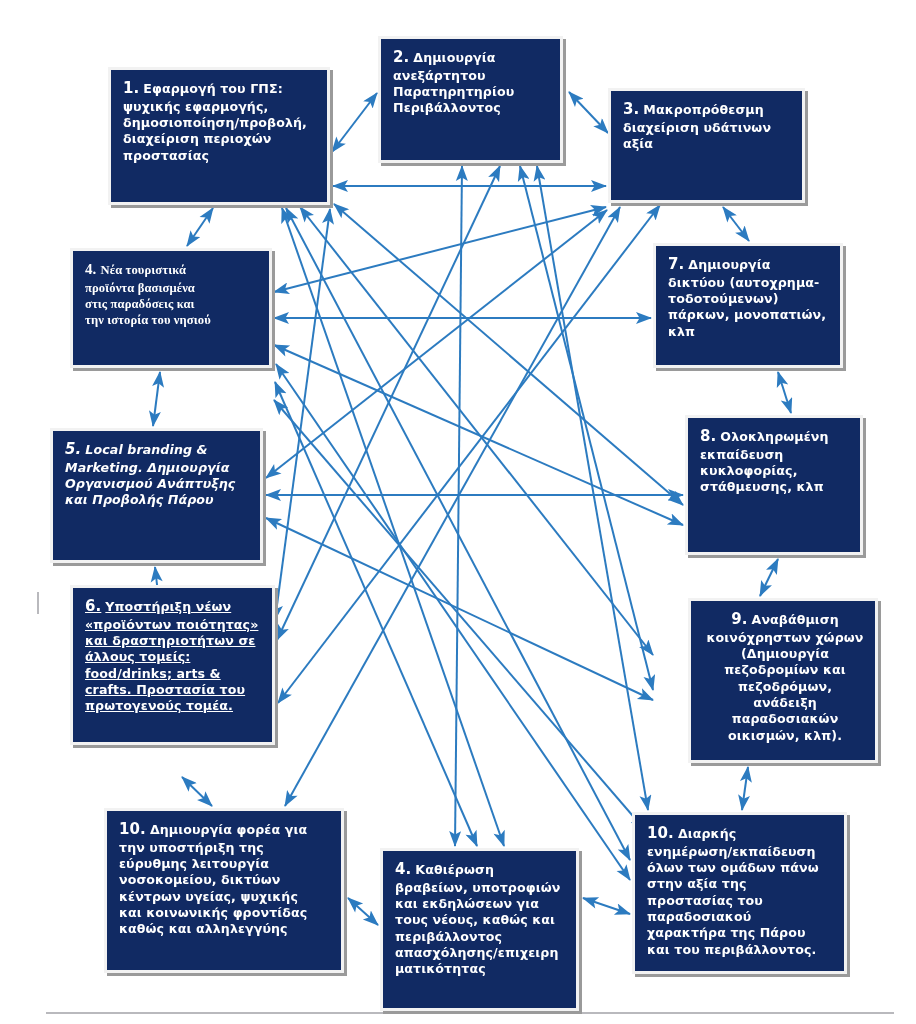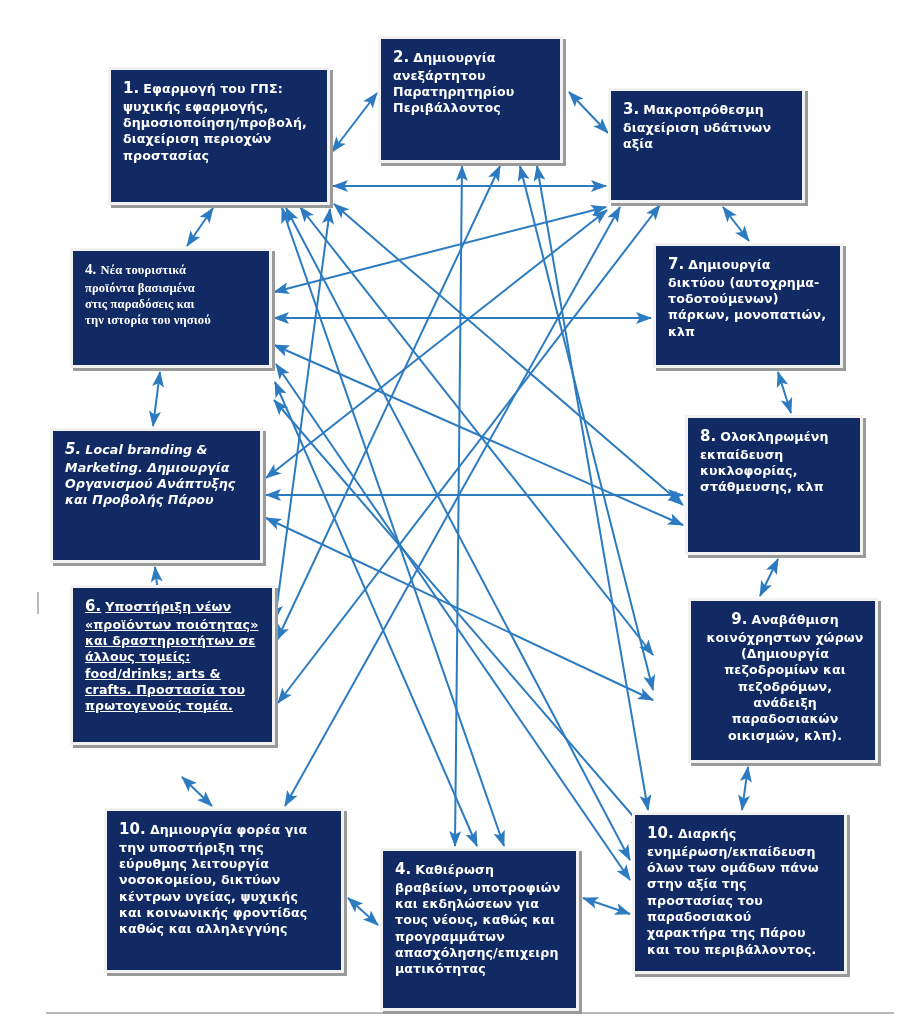--- a/index.html
+++ b/index.html
@@ -164,21 +164,21 @@
 την υποστήριξη της
 εύρυθμης λειτουργία
 νοσοκομείου,  δικτύων
 κέντρων υγείας, ψυχικής
 και κοινωνικής φροντίδας
 καθώς και αλληλεγγύης</span></div>
       <div class="node" style="left: 380px; top: 848px; width: 199px; height: 163px;"><span class="num">4.</span><span class="node-text">Καθιέρωση
 βραβείων, υποτροφιών
 και εκδηλώσεων για
 τους νέους, καθώς και
-προγραμμάτων
+περιβάλλοντος
 απασχόλησης/επιχειρη
 ματικότητας</span></div>
       <div class="node" style="left: 632px; top: 812px; width: 215px; height: 162px;"><span class="num">10.</span><span class="node-text">Διαρκής
 ενημέρωση/εκπαίδευση
 όλων των ομάδων πάνω
 στην αξία της
 προστασίας του
 παραδοσιακού
 χαρακτήρα της Πάρου
 και του περιβάλλοντος.</span></div>

